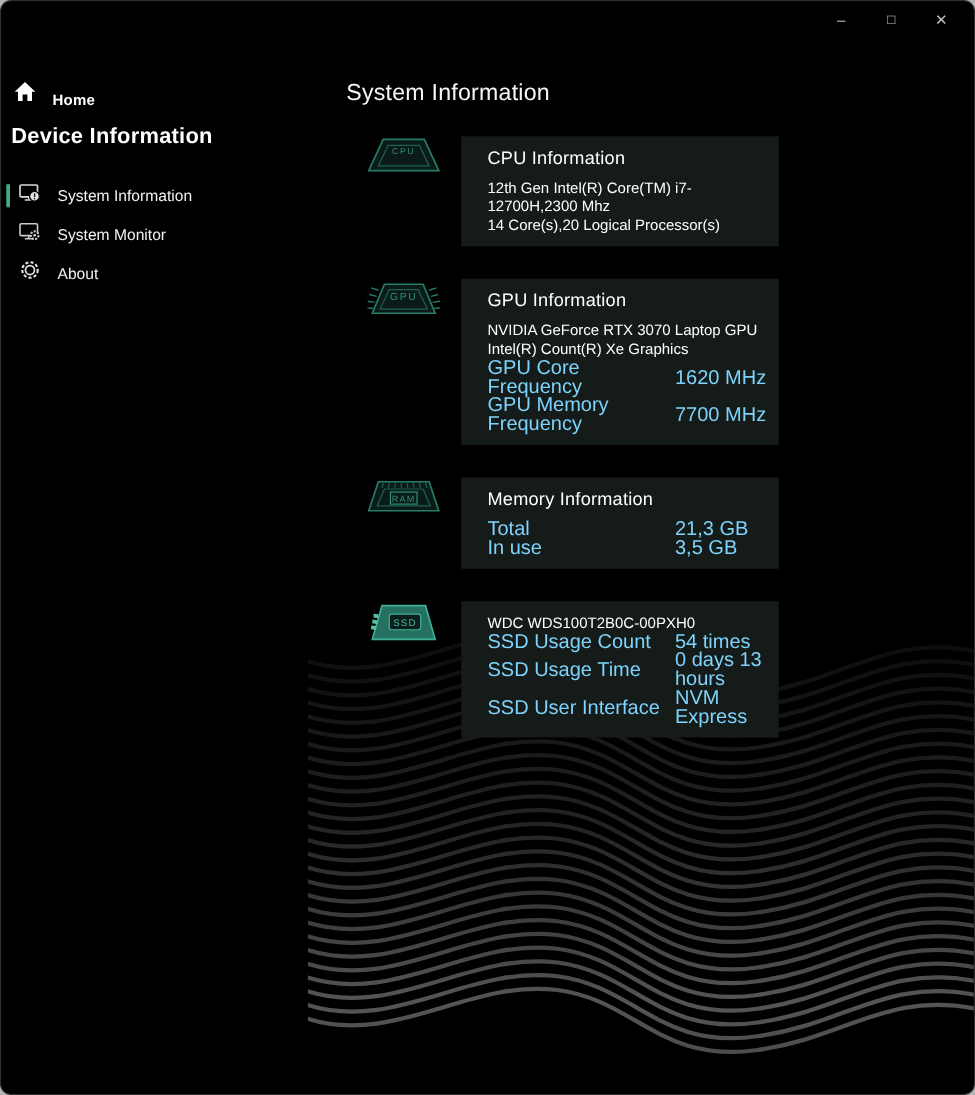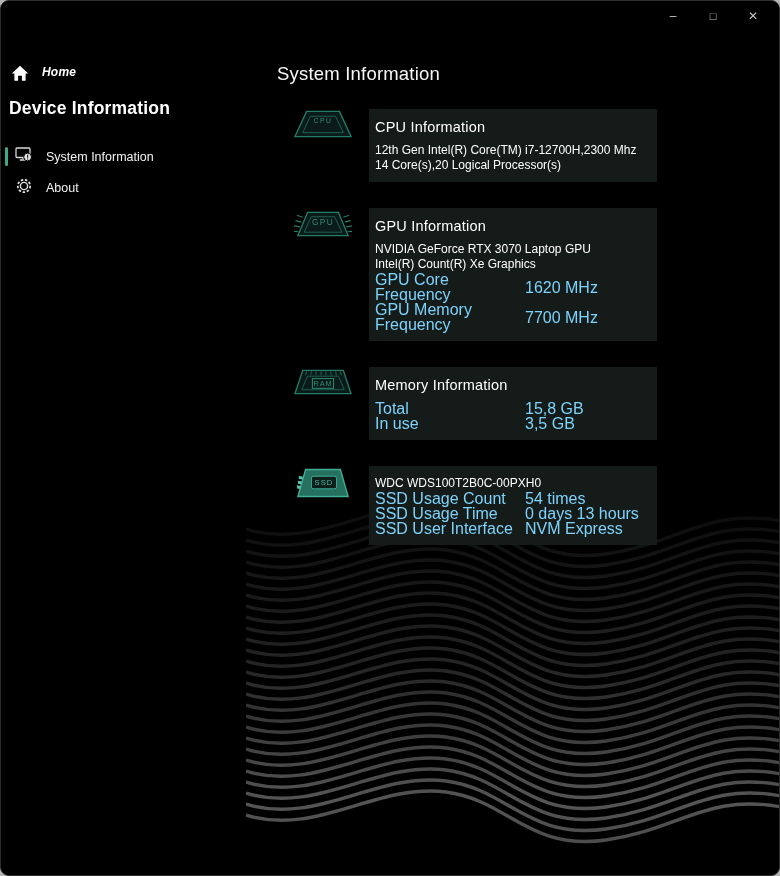--- a/index.html
+++ b/index.html
@@ -6,36 +6,36 @@
   .window{position:relative;width:778px;height:874px;margin:0 auto;background:#020202;
           border:1px solid #2e2e2e;border-radius:9px;overflow:hidden;color:#fff;}
   
   .titlebar{position:absolute;top:0;left:0;right:0;height:32px;z-index:5;}
   .win-controls{position:absolute;top:0;right:6px;display:flex;}
   .win-btn{width:40px;height:30px;display:flex;align-items:center;justify-content:center;
            color:#c4c4c4;font-size:12px;cursor:default;}
   .win-btn.max{font-size:11px;}
   
   .sidebar{position:absolute;left:0;top:0;bottom:0;width:245px;background:#000;z-index:2;}
-  .home-row{display:flex;align-items:flex-start;margin:64px 0 0 10px;height:22px;font-style:italic;}
+  .home-row{display:flex;align-items:flex-end;margin:64px 0 0 10px;height:22px;}
   .home-row .txt{font-size:12px;font-weight:700;margin-left:13px;letter-spacing:.2px;}
   .side-heading{font-size:17.5px;font-weight:700;margin:11px 0 22px 8px;letter-spacing:.2px;}
   .nav{display:flex;flex-direction:column;}
   .nav-item{position:relative;display:flex;align-items:center;height:31px;padding-left:14px;cursor:default;}
   .nav-item .lbl{font-size:12.5px;margin-left:13px;color:#f2f2f2;}
   .nav-item .sel-bar{display:none;}
   .nav-item.selected .sel-bar{display:block;position:absolute;left:4px;top:6px;width:3px;height:19px;
            border-radius:2px;background:var(--accent);}
   
   .main{position:absolute;left:245px;top:0;right:0;bottom:0;background:#000;}
   .page-title{font-size:18.5px;font-weight:400;color:#f7f7f7;margin:62px 0 0 31px;letter-spacing:.2px;}
   .cards{position:relative;z-index:1;padding:24px 0 0 48px;}
   .card-row{display:flex;align-items:flex-start;margin-bottom:26px;}
   .chip{width:58px;margin-right:17px;flex:0 0 auto;margin-top:1px;}
-  .card{width:288px;background:#151b18;padding:10px 0 9px 6px;box-sizing:border-box;}
+  .card{width:254px;background:#151b18;padding:10px 0 9px 21px;box-sizing:border-box;}
   .card h2{margin:0 0 8px 0;font-size:14.5px;font-weight:400;color:#fff;letter-spacing:.2px;}
   .card .line{font-size:12px;line-height:15px;color:#ffffff;}
   .card .row{display:flex;font-size:16px;line-height:15px;color:#7dd3fc;align-items:center;}
   .card .row .k{width:150px;flex:0 0 auto;}
   
   .waves{position:absolute;left:0;top:500px;width:535px;height:366px;z-index:0;pointer-events:none;}
 </style>
 </head>
 <body>
 
@@ -70,20 +70,33 @@
             <line x1="8" y1="11.5" x2="8" y2="13.6" stroke="#d9d9d9" stroke-width="1.3"></line>
             <line x1="4.8" y1="14" x2="11.2" y2="14" stroke="#d9d9d9" stroke-width="1.3"></line>
             <circle cx="12.6" cy="11" r="3.9" fill="#e6e6e6" stroke="#000" stroke-width="1"></circle>
             <rect x="12.1" y="8.7" width="1.1" height="3" fill="#111"></rect>
             <rect x="12.1" y="12.4" width="1.1" height="1.1" fill="#111"></rect>
           </svg>
         </span>
         <span class="lbl">System Information</span>
       </div>
 
+      <div class="nav-item">
+
+        <span>
+          <svg width="18" height="17" viewBox="0 0 18 17">
+            <rect x="1" y="2" width="14" height="9.5" rx="1" fill="none" stroke="#c9c9c9" stroke-width="1.3"></rect>
+            <line x1="8" y1="11.5" x2="8" y2="13.6" stroke="#c9c9c9" stroke-width="1.3"></line>
+            <line x1="4.8" y1="14" x2="11.2" y2="14" stroke="#c9c9c9" stroke-width="1.3"></line>
+            <circle cx="12.7" cy="11.2" r="3.1" fill="#000" stroke="#cfcfcf" stroke-width="1.7" stroke-dasharray="1.6 1.1"></circle>
+            <circle cx="12.7" cy="11.2" r="1.1" fill="#cfcfcf"></circle>
+          </svg>
+        </span>
+        <span class="lbl">System Monitor</span>
+      </div>
 
       <div class="nav-item">
 
         <span>
           <svg width="18" height="18" viewBox="0 0 18 18">
             <circle cx="9" cy="9" r="6.2" fill="none" stroke="#e0e0e0" stroke-width="1.7" stroke-dasharray="2.5 1.7"></circle>
             <circle cx="9" cy="9" r="3.6" fill="none" stroke="#e0e0e0" stroke-width="1.4"></circle>
           </svg>
         </span>
         <span class="lbl">About</span>
@@ -205,21 +218,21 @@
             </g>
             <polygon points="14,8 46,8 52,22 8,22" fill="none" stroke="#1d6153" stroke-width="1"></polygon>
             <rect x="19" y="10.5" width="22" height="10" fill="#0b1b17" stroke="#2f8f78" stroke-width="1"></rect>
             <text x="30" y="18.5" text-anchor="middle" font-size="7.5" letter-spacing="1" fill="#2f8f78" font-family="Liberation Sans, sans-serif">RAM</text>
           </svg>
         </span>
         <div class="card">
           <h2>Memory Information</h2>
           <div class="row">
             <span class="k">Total</span>
-            <span class="v">15,8 GB</span>
+            <span class="v">21,3 GB</span>
           </div>
           <div class="row">
             <span class="k">In use</span>
             <span class="v">3,5 GB</span>
           </div>
         </div>
       </div>
 
       <div class="card-row">
         <span class="chip">

